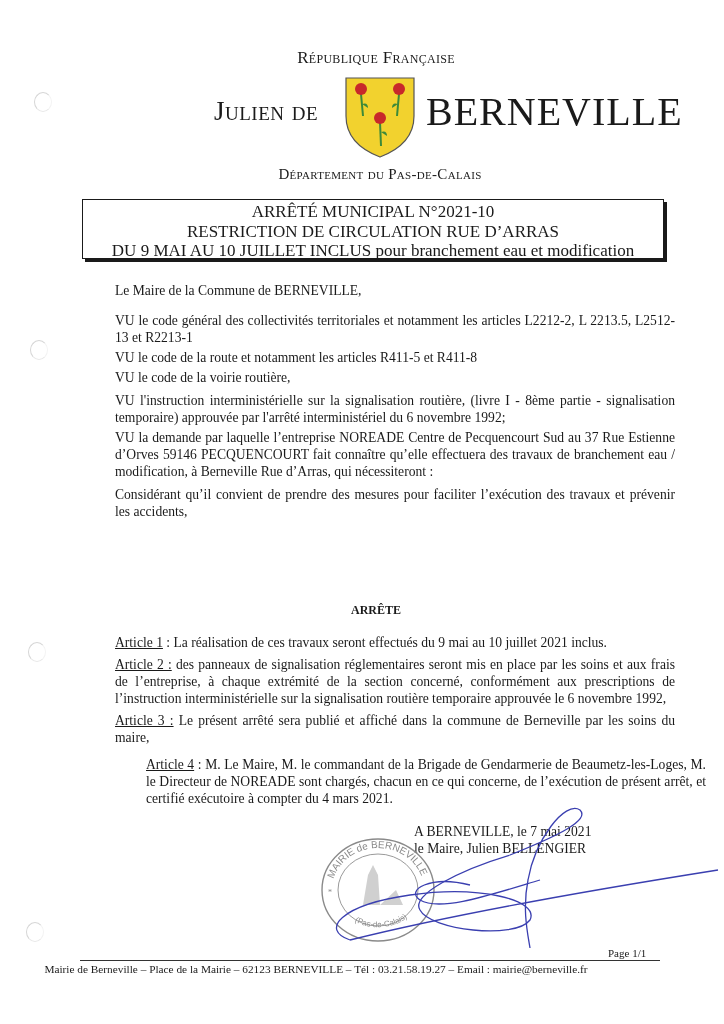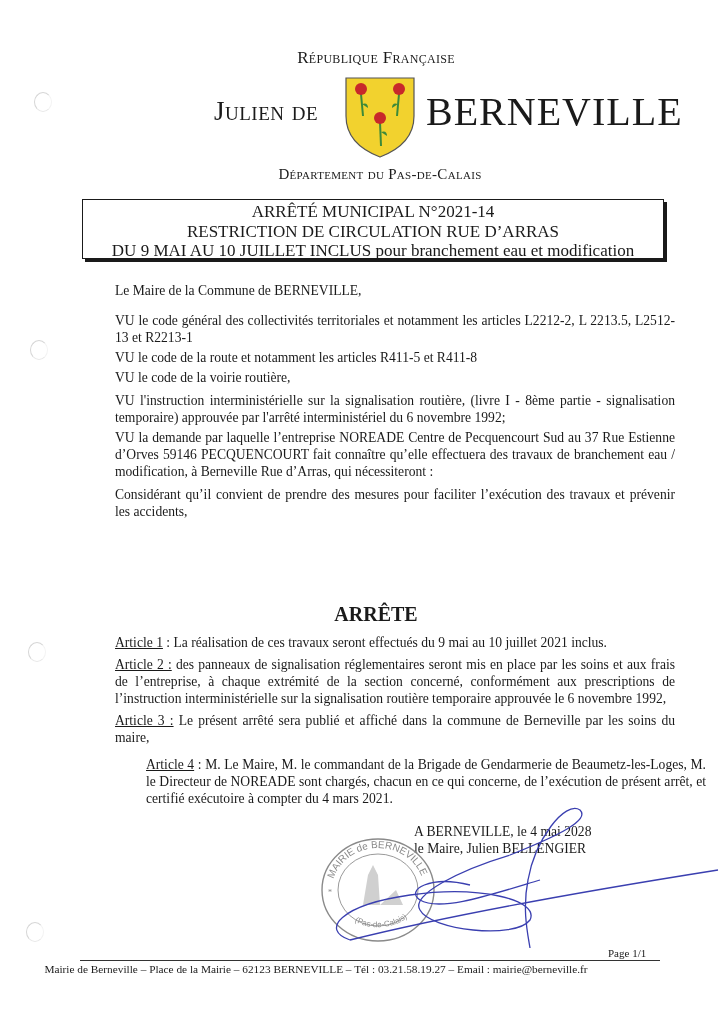--- a/index.html
+++ b/index.html
@@ -32,21 +32,21 @@
       box-shadow: 3px 3px 0 #1a1a1a;
       text-align: center; font-size: 17px; line-height: 19.5px;
       padding-top: 2px; box-sizing: border-box;
     }
     .title-box .l3 { font-size: 17px; }
 
     
     .body-text { left: 115px; width: 560px; font-size: 13.6px; line-height: 17px; text-align: justify; }
     .body-text p { margin: 0; }
     .gap-s { height: 3px; }
-    .arrete-heading { left: 0; width: 724px; top: 603px; text-align: center; font-weight: bold; font-size: 20px; padding-left: 28px; box-sizing: border-box; }
+    .arrete-heading { left: 0; width: 724px; top: 603px; text-align: center; font-weight: bold; font-size: 12px; padding-left: 28px; box-sizing: border-box; }
     .art-label { text-decoration: underline; }
 
     
     .sign-line { left: 414px; font-size: 13.6px; }
     .stamp { left: 318px; top: 835px; width: 120px; height: 110px; }
     .scrawl { left: 310px; top: 800px; width: 410px; height: 150px; }
 
     
     .page-num { left: 608px; top: 947px; font-size: 11px; font-family: Liberation Serif, serif; }
     .footer-rule { left: 80px; top: 960px; width: 580px; height: 0; border-top: 1px solid #333; }
@@ -77,21 +77,21 @@
   <g>
     <line x1="40" y1="50" x2="41" y2="74" stroke="#3c8a3a" stroke-width="2"></line>
     <path d="M41 60 q6 -2 6 4" fill="#3c8a3a"></path>
     <circle cx="40" cy="46" r="6" fill="#c8282a"></circle>
   </g>
 </svg>
 <div class="abs berneville">BERNEVILLE</div>
 <div class="abs departement smallcaps">Département du Pas-de-Calais</div>
 
 <div class="abs title-box">
-  <div>ARRÊTÉ MUNICIPAL N°2021-14</div>
+  <div>ARRÊTÉ MUNICIPAL N°2021-10</div>
   <div>RESTRICTION DE  CIRCULATION RUE D’ARRAS</div>
   <div class="l3"><span>DU 9 MAI AU 10 JUILLET INCLUS</span><span> pour branchement eau et modification</span></div>
 </div>
 
 <div class="abs body-text" style="top:282px;">
   <p>Le Maire de la Commune de BERNEVILLE,</p>
 </div>
 <div class="abs body-text" style="top:312px;">
   <p>VU le code général des collectivités territoriales et notamment les articles L2212-2, L 2213.5, L2512-13 et R2213-1</p>
   <div class="gap-s"></div>
@@ -116,21 +116,21 @@
 <div class="abs body-text" style="top:656px;">
   <p><span class="art-label">Article 2 :</span><span> </span><span>des panneaux de signalisation réglementaires seront mis en place par les soins et aux frais de l’entreprise, à chaque extrémité de la section concerné, conformément aux prescriptions de l’instruction interministérielle sur la signalisation routière temporaire approuvée le 6 novembre 1992,</span></p>
 </div>
 <div class="abs body-text" style="top:712px;">
   <p><span class="art-label">Article 3 :</span><span> </span><span>Le présent arrêté sera publié et affiché dans la commune de Berneville par les soins du maire,</span></p>
 </div>
 <div class="abs body-text" style="top:756px;margin-left:31px;">
   <p><span class="art-label">Article 4</span><span> : </span><span>M. Le Maire, M. le commandant de la Brigade de Gendarmerie de Beaumetz-les-Loges, M. le Directeur de NOREADE sont chargés, chacun en ce qui concerne, de l’exécution de présent arrêt, et certifié exécutoire à compter du 4 mars 2021.</span></p>
 </div>
 
-<div class="abs sign-line" style="top:824px;">A BERNEVILLE, le 4 mai 2028</div>
+<div class="abs sign-line" style="top:824px;">A BERNEVILLE, le 7 mai 2021</div>
 <div class="abs sign-line" style="top:841px;">le Maire, Julien BELLENGIER</div>
 
 <svg class="abs stamp" viewBox="0 0 120 110">
   <ellipse cx="60" cy="55" rx="56" ry="51" fill="none" stroke="#8a8a8a" stroke-width="1.4"></ellipse>
   <ellipse cx="60" cy="55" rx="40" ry="36" fill="none" stroke="#9a9a9a" stroke-width="1"></ellipse>
   <defs>
     <path id="arcTop" d="M14 55 A46 42 0 0 1 106 55"></path>
     <path id="arcBot" d="M26 78 A40 30 0 0 0 94 78"></path>
   </defs>
   <text font-size="10" fill="#8a8a8a" font-family="'Liberation Sans', sans-serif"><textPath href="#arcTop" startOffset="8%">MAIRIE de BERNEVILLE</textPath></text>

